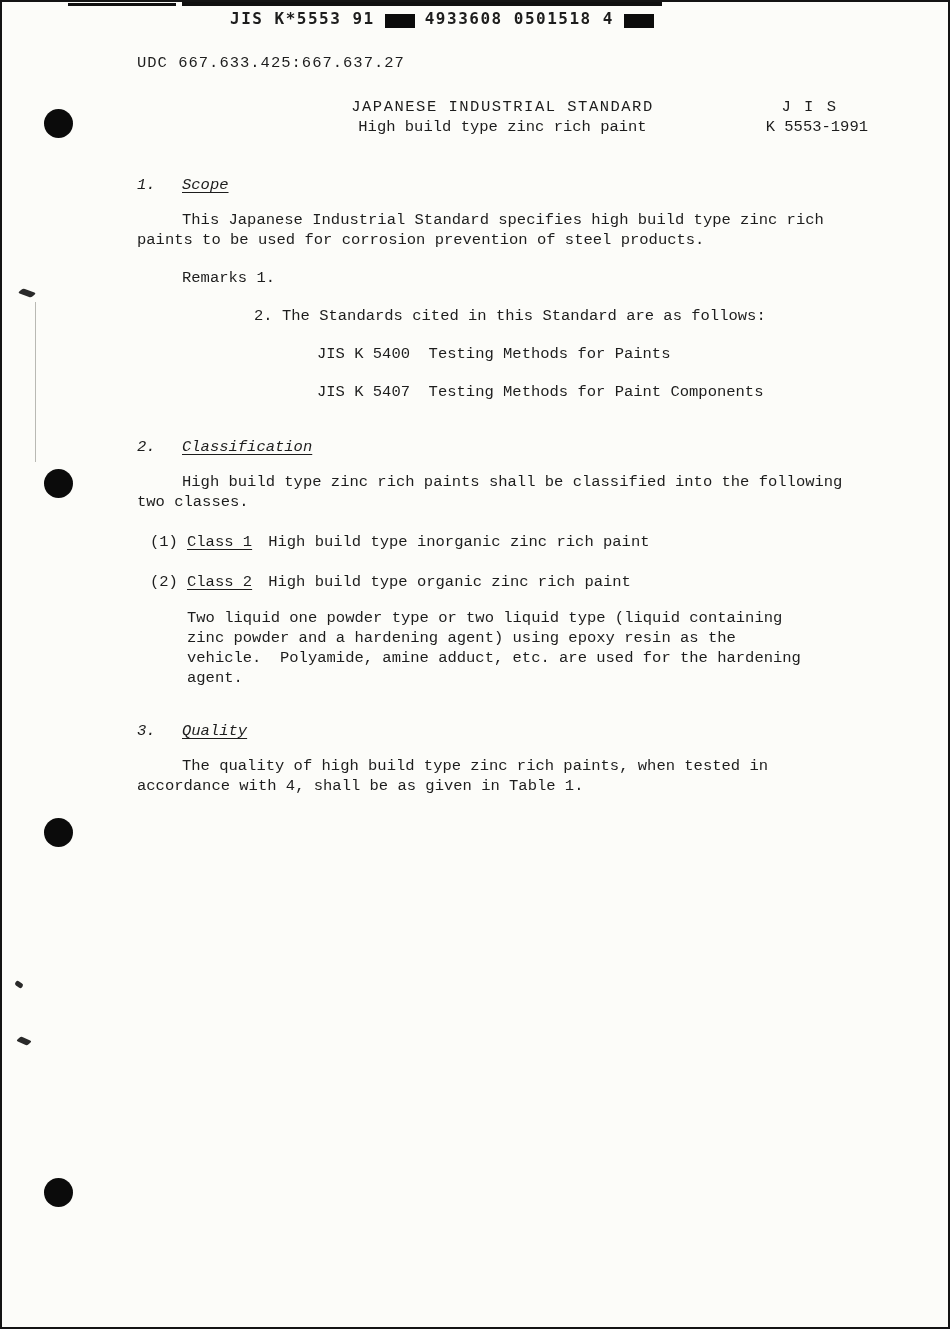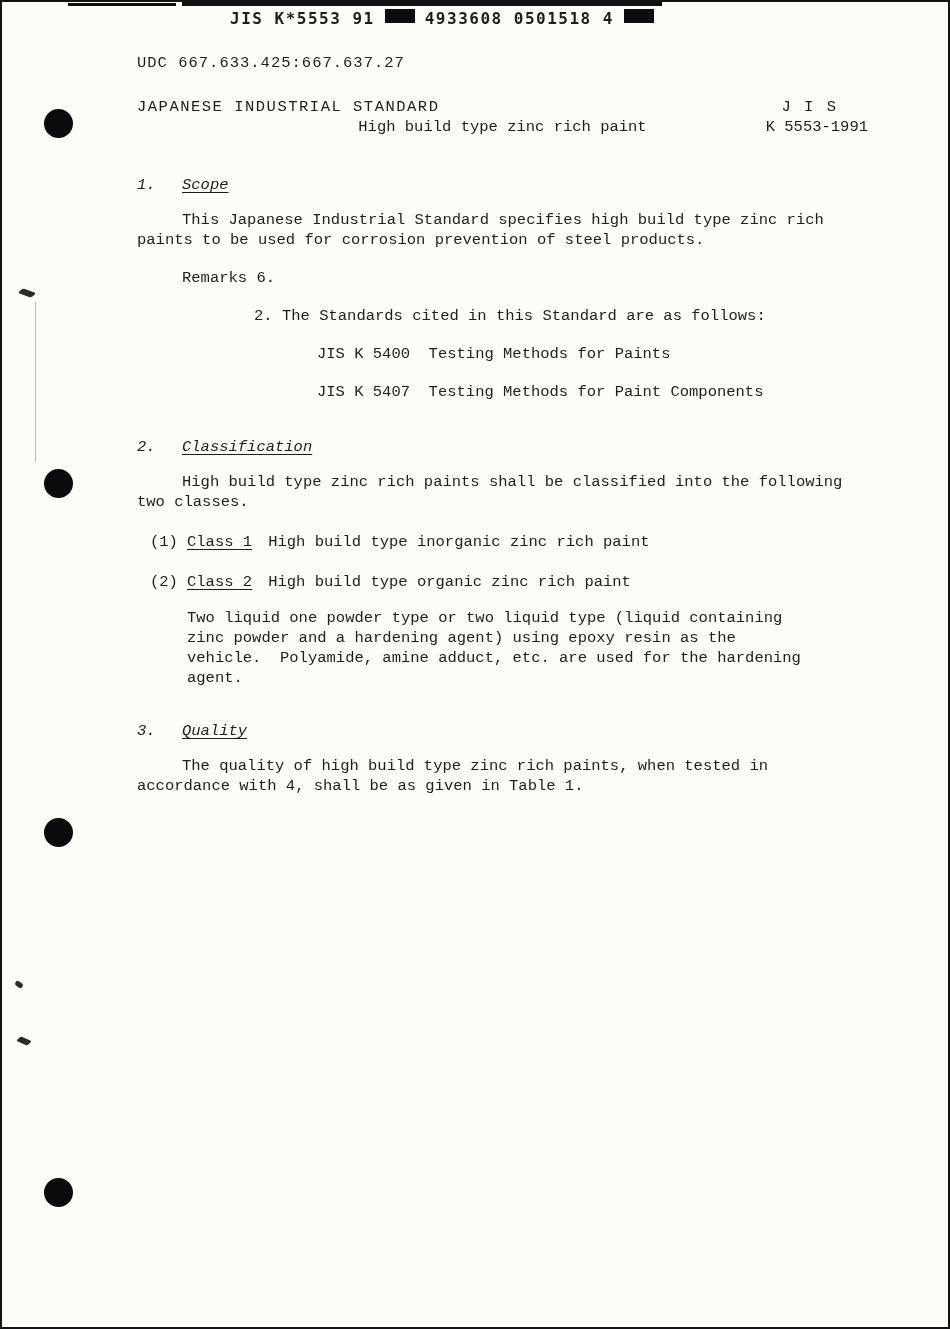--- a/index.html
+++ b/index.html
@@ -29,33 +29,33 @@
     background: #101010;
   }
   .top-bar2 {
     position: absolute; top: 1px; left: 66px; width: 108px; height: 3px;
     background: #101010;
   }
   .scan-code {
     position: absolute; top: 7px; left: 228px;
     font-family: "DejaVu Sans Mono", monospace;
     font-weight: bold; font-size: 16px; letter-spacing: 1.5px;
-    display: flex; align-items: flex-start; gap: 10px;
+    display: flex; align-items: flex-end; gap: 10px;
     white-space: nowrap;
   }
   .barcode-block {
     display: inline-block; width: 30px; height: 14px; background: #0c0c0c;
   }
   
   .udc-line {
     margin: 0; padding-top: 52px; text-align: left;
     letter-spacing: 1px;
   }
   .title-row {
-    position: relative; margin-top: 26px; text-align: left; height: 20px;
+    position: relative; margin-top: 26px; text-align: center; height: 20px;
   }
   .doc-title { letter-spacing: 1.5px; }
   .jis-label {
     position: absolute; right: 30px; top: 0; letter-spacing: 2px;
   }
   .subtitle-row {
     position: relative; text-align: center; height: 20px;
   }
   .standard-code { position: absolute; right: 0; top: 0; }
   
@@ -138,21 +138,21 @@
       <span class="doc-subtitle">High build type zinc rich paint</span>
       <span class="standard-code">K 5553-1991</span>
     </div>
 
     <div class="sec-heading">
       <span class="sec-num">1.</span><span class="sec-title">Scope</span>
     </div>
     <p class="body-para">This Japanese Industrial Standard specifies high build type zinc rich paints to be used for corrosion prevention of steel products.</p>
 
     <div class="remarks-row">
-      <span class="remarks-label">Remarks 6.</span>
+      <span class="remarks-label">Remarks 1.</span>
     </div>
     <div class="remark2-row">
       <span class="remark2-label">2.</span>
       <span class="remark-text">The Standards cited in this Standard are as follows:</span>
     </div>
     <p class="cited-line">JIS K 5400  Testing Methods for Paints</p>
     <p class="cited-line">JIS K 5407  Testing Methods for Paint Components</p>
 
     <div class="sec-heading sec2-heading">
       <span class="sec-num">2.</span><span class="sec-title">Classification</span>

